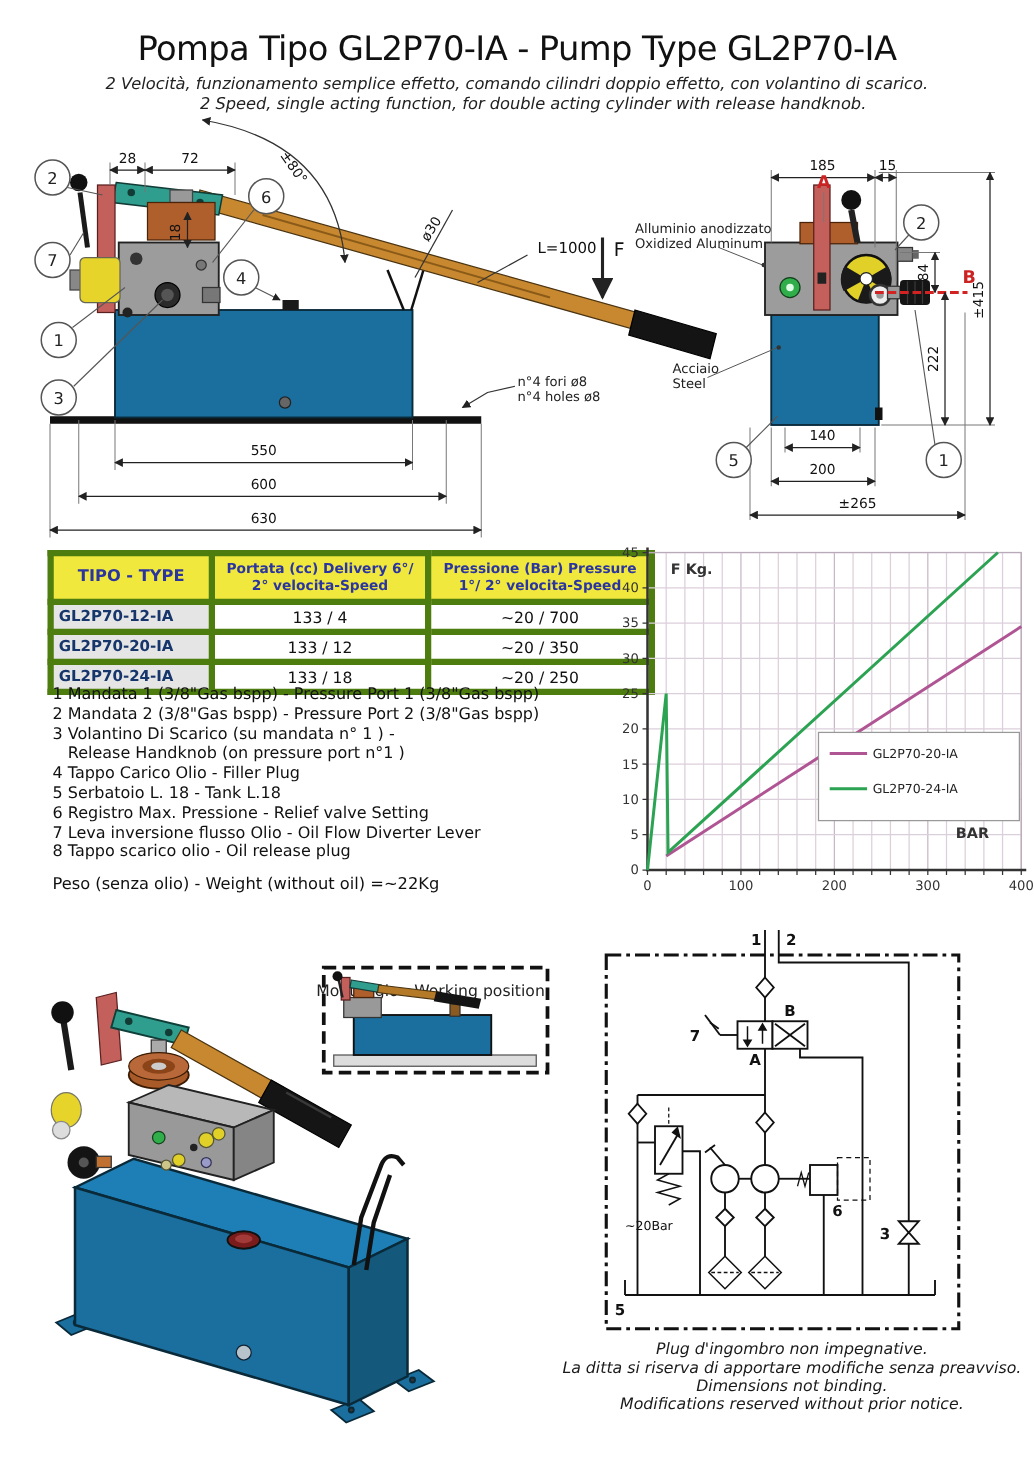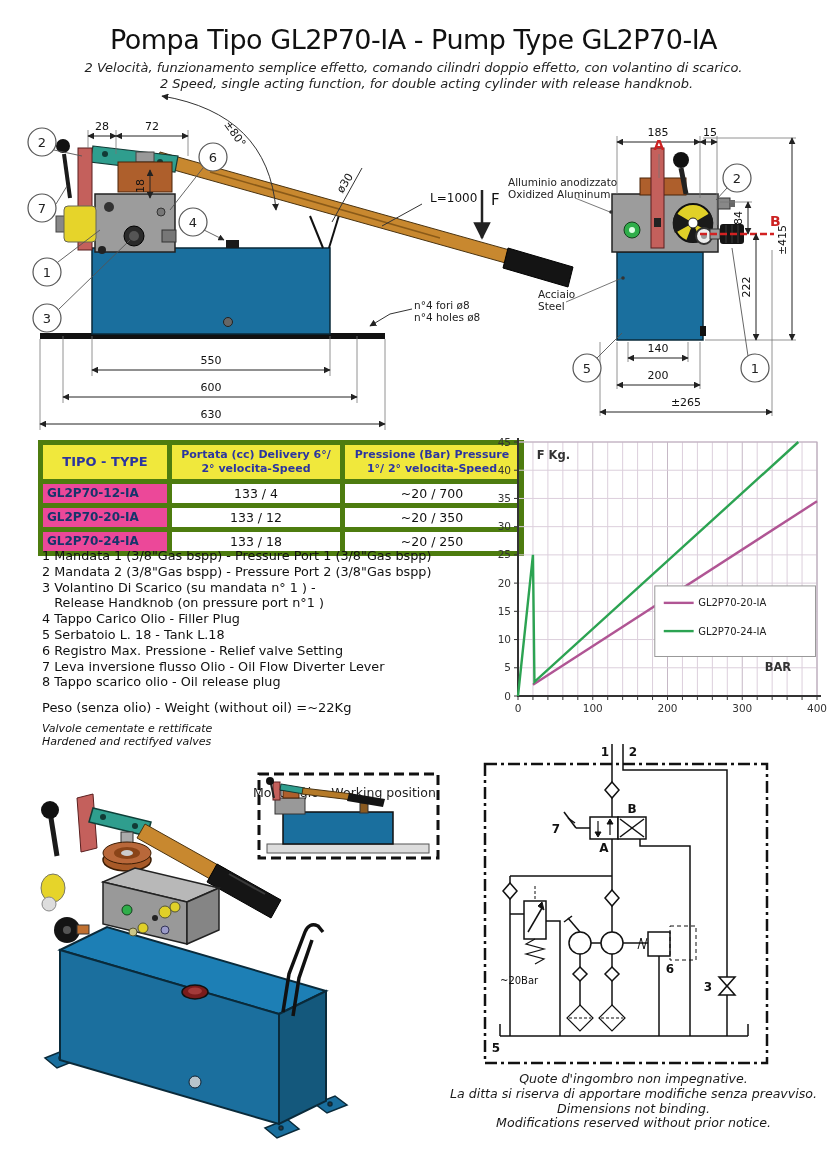--- a/index.html
+++ b/index.html
@@ -13,21 +13,21 @@
   .dim{font-size:11px;fill:#111;}
   .dimr{font-size:11px;fill:#cc2222;font-weight:bold;}
   .callout{font-size:13px;fill:#222;}
   .mat{font-size:10.5px;fill:#222;}
   .spec-table{position:absolute;left:38px;top:440px;border-collapse:collapse;}
   .spec-table th,.spec-table td{border:5px solid #4d7c0f;}
   .spec-table th{background:#f0e83c;color:#2b35a0;font-size:11px;line-height:1.25;padding:3px 4px;}
   .spec-table th.c1{font-size:13px;width:116px;}
   .spec-table th.c2{width:160px;} .spec-table th.c3{width:166px;}
   .spec-table td{font-size:12.5px;text-align:center;height:17px;padding:1px 4px;}
-  .spec-table td.type{background:#ec4899;color:#16356b;font-weight:bold;text-align:left;font-size:12px;}
+  .spec-table td.type{background:#e5e5e5;color:#16356b;font-weight:bold;text-align:left;font-size:12px;}
   .notes{position:absolute;left:42px;top:548px;width:445px;font-size:12.8px;line-height:15.8px;white-space:pre-wrap;}
   .weight{position:absolute;left:42px;top:700px;font-size:13px;}
   .valves{position:absolute;left:42px;top:722px;font-size:11px;font-style:italic;line-height:13px;}
   .wp-label{position:absolute;left:253px;top:785px;font-size:12.5px;color:#222;}
   .footer{position:absolute;left:440px;top:1072px;width:387px;text-align:center;
           font-style:italic;font-size:12.6px;line-height:14.8px;color:#1a1a1a;}
 </style>
 </head>
 <body>
 
@@ -354,24 +354,20 @@
       <text x="276.67499999999995" y="240.6" font-size="11.5" font-weight="bold" fill="#333">BAR</text>
       <rect x="166.79250000000002" y="155.93333333333334" width="160.71249999999998" height="70.55555555555554" fill="#fff" stroke="#999"></rect>
       <line x1="175.7625" y1="172.86666666666665" x2="205.6625" y2="172.86666666666665" stroke="#b05594" stroke-width="2.4"></line>
       <text x="210.1475" y="176.36666666666665" font-size="10" fill="#222">GL2P70-20-IA</text>
       <line x1="175.7625" y1="201.0888888888889" x2="205.6625" y2="201.0888888888889" stroke="#2ca352" stroke-width="2.4"></line>
       <text x="210.1475" y="204.5888888888889" font-size="10" fill="#222">GL2P70-24-IA</text>
     </svg>
 
   <div class="notes"><div>1 Mandata 1 (3/8"Gas bspp) - Pressure Port 1 (3/8"Gas bspp)</div><div>2 Mandata 2 (3/8"Gas bspp) - Pressure Port 2 (3/8"Gas bspp)</div><div>3 Volantino Di Scarico (su mandata n° 1 ) -</div><div>   Release Handknob (on pressure port n°1 )</div><div>4 Tappo Carico Olio - Filler Plug</div><div>5 Serbatoio L. 18 - Tank L.18</div><div>6 Registro Max. Pressione - Relief valve Setting</div><div>7 Leva inversione flusso Olio - Oil Flow Diverter Lever</div><div>8 Tappo scarico olio - Oil release plug</div></div>
   <div class="weight">Peso (senza olio) - Weight (without oil) =~22Kg</div>
-  <div class="valves">
-    <div>Valvole cementate e rettificate</div>
-      <div>Hardened and rectifyed valves</div>
-  </div>
 
   <div class="wp-label">Montaggio - Working position:</div>
   <svg style="position:absolute;left:257px;top:772px;" width="183" height="88" viewBox="0 0 183 88">
     <rect x="2" y="2" width="179" height="84" fill="none" stroke="#111" stroke-width="3" stroke-dasharray="10,5"></rect>
     <rect x="10" y="72" width="162" height="9" fill="#ddd" stroke="#555"></rect>
     <rect x="26" y="40" width="110" height="32" fill="#1a6f9e" stroke="#111" stroke-width="1.5"></rect>
     <rect x="103" y="31" width="8" height="10" fill="#8a5a20" stroke="#333"></rect>
     <rect x="18" y="26" width="30" height="16" fill="#999" stroke="#333"></rect>
     <rect x="16" y="10" width="7" height="18" fill="#c4605c" stroke="#5a1f1f"></rect>
     <rect x="26" y="18" width="16" height="8" fill="#ae5f2c" stroke="#4a2408"></rect>
@@ -521,19 +517,19 @@
       <text x="152" y="77" text-anchor="middle">B</text>
       <text x="124" y="116" text-anchor="middle">A</text>
       <text x="20" y="248" style="font-size:10px;font-weight:normal">~20Bar</text>
       <text x="190" y="237" text-anchor="middle">6</text>
       <text x="228" y="255" text-anchor="middle">3</text>
       <text x="16" y="316" text-anchor="middle">5</text>
     </g>
   </svg>
 
   <div class="footer">
-    <div>Quote d'ingombro non impegnative.</div>
+    <div>Plug d'ingombro non impegnative.</div>
     <div>La ditta si riserva di apportare modifiche senza preavviso.</div>
     <div>Dimensions not binding.</div>
     <div>Modifications reserved without prior notice.</div>
   </div>
 
 </div>
 
 </body></html>

